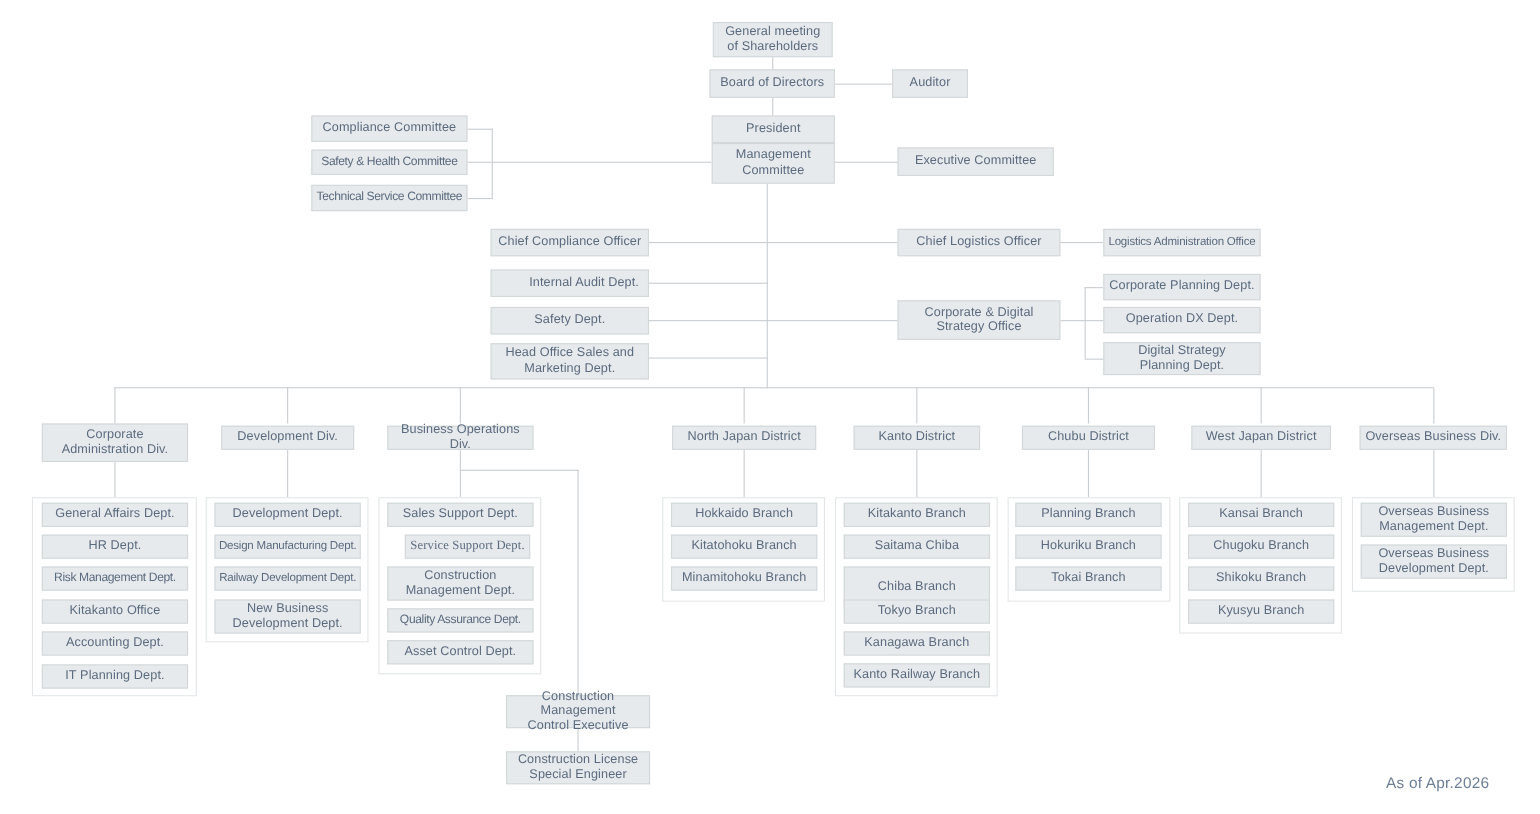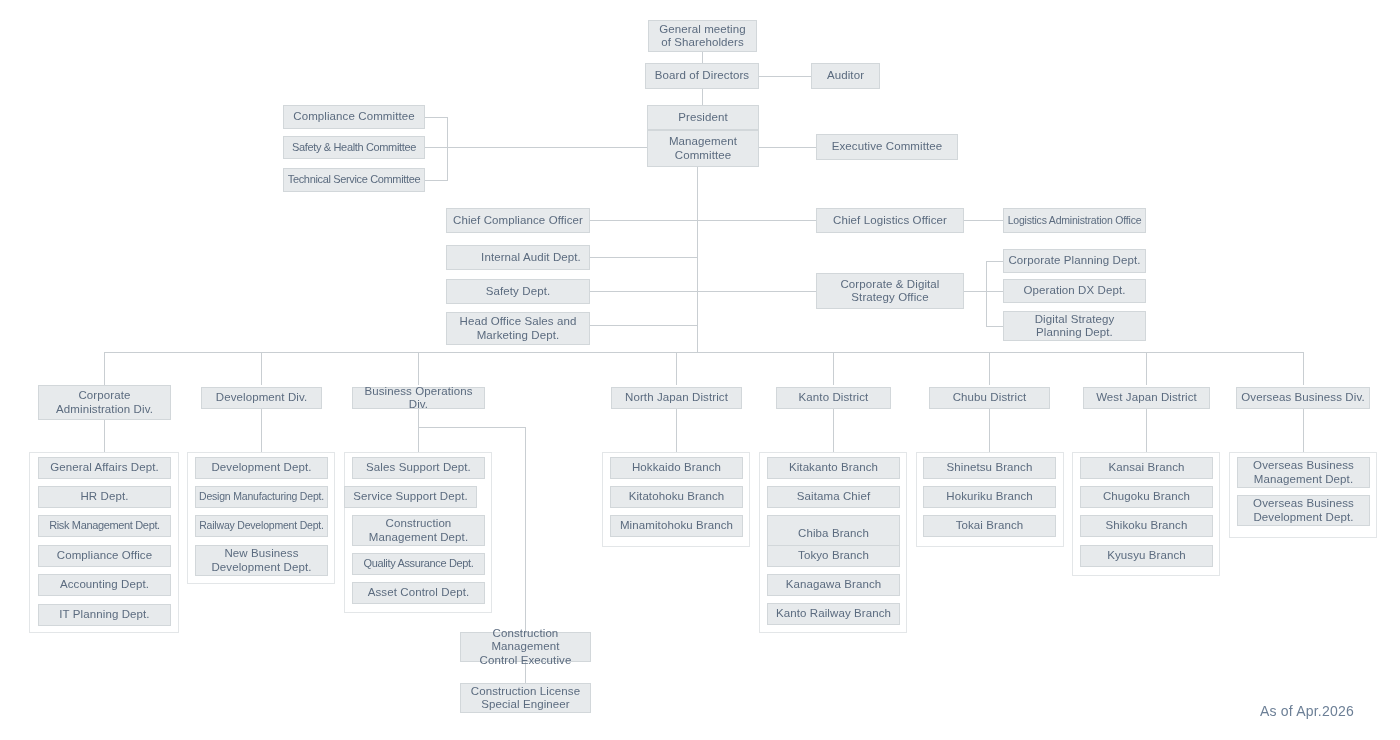--- a/index.html
+++ b/index.html
@@ -162,49 +162,49 @@
   <div class="node" style="left:352px;top:387px;width:133px;height:22px;">Business Operations Div.</div>
   <div class="node" style="left:611px;top:387px;width:131px;height:22px;">North Japan District</div>
   <div class="node" style="left:776px;top:387px;width:115px;height:22px;">Kanto District</div>
   <div class="node" style="left:929px;top:387px;width:121px;height:22px;">Chubu District</div>
   <div class="node" style="left:1083px;top:387px;width:127px;height:22px;">West Japan District</div>
   <div class="node" style="left:1236px;top:387px;width:134px;height:22px;">Overseas Business Div.</div>
 
   <div class="node" style="left:38px;top:457px;width:133px;height:22px;">General Affairs Dept.</div>
   <div class="node" style="left:38px;top:486px;width:133px;height:22px;">HR Dept.</div>
   <div class="node tight" style="left:38px;top:515px;width:133px;height:22px;">Risk Management Dept.</div>
-  <div class="node" style="left:38px;top:545px;width:133px;height:22px;">Compliance Office</div>
+  <div class="node" style="left:38px;top:545px;width:133px;height:22px;">Kitakanto Office</div>
   <div class="node" style="left:38px;top:574px;width:133px;height:22px;">Accounting Dept.</div>
   <div class="node" style="left:38px;top:604px;width:133px;height:22px;">IT Planning Dept.</div>
 
   <div class="node" style="left:195px;top:457px;width:133px;height:22px;">Development Dept.</div>
   <div class="node small" style="left:195px;top:486px;width:133px;height:22px;">Design Manufacturing Dept.</div>
   <div class="node small" style="left:195px;top:515px;width:133px;height:22px;">Railway Development Dept.</div>
   <div class="node" style="left:195px;top:545px;width:133px;height:31px;">New Business
 Development Dept.</div>
 
   <div class="node" style="left:352px;top:457px;width:133px;height:22px;">Sales Support Dept.</div>
-  <div class="node" style="left:344px;top:486px;width:133px;height:22px;">Service Support Dept.</div>
+  <div class="node" style="left:368px;top:486px;width:114px;height:22px;font-family:Liberation Serif, serif;">Service Support Dept.</div>
   <div class="node" style="left:352px;top:515px;width:133px;height:31px;">Construction
 Management Dept.</div>
   <div class="node tight" style="left:352px;top:553px;width:133px;height:22px;">Quality Assurance Dept.</div>
   <div class="node" style="left:352px;top:582px;width:133px;height:22px;">Asset Control Dept.</div>
 
   <div class="node" style="left:610px;top:457px;width:133px;height:22px;">Hokkaido Branch</div>
   <div class="node" style="left:610px;top:486px;width:133px;height:22px;">Kitatohoku Branch</div>
   <div class="node" style="left:610px;top:515px;width:133px;height:22px;">Minamitohoku Branch</div>
 
   <div class="node" style="left:767px;top:457px;width:133px;height:22px;">Kitakanto Branch</div>
-  <div class="node" style="left:767px;top:486px;width:133px;height:22px;">Saitama Chief</div>
+  <div class="node" style="left:767px;top:486px;width:133px;height:22px;">Saitama Chiba</div>
   <div class="node" style="left:767px;top:515px;width:133px;height:38px;">Chiba Branch</div>
   <div class="node" style="left:767px;top:545px;width:133px;height:22px;">Tokyo Branch</div>
   <div class="node" style="left:767px;top:574px;width:133px;height:22px;">Kanagawa Branch</div>
   <div class="node" style="left:767px;top:603px;width:133px;height:22px;">Kanto Railway Branch</div>
 
-  <div class="node" style="left:923px;top:457px;width:133px;height:22px;">Shinetsu Branch</div>
+  <div class="node" style="left:923px;top:457px;width:133px;height:22px;">Planning Branch</div>
   <div class="node" style="left:923px;top:486px;width:133px;height:22px;">Hokuriku Branch</div>
   <div class="node" style="left:923px;top:515px;width:133px;height:22px;">Tokai Branch</div>
 
   <div class="node" style="left:1080px;top:457px;width:133px;height:22px;">Kansai Branch</div>
   <div class="node" style="left:1080px;top:486px;width:133px;height:22px;">Chugoku Branch</div>
   <div class="node" style="left:1080px;top:515px;width:133px;height:22px;">Shikoku Branch</div>
   <div class="node" style="left:1080px;top:545px;width:133px;height:22px;">Kyusyu Branch</div>
 
   <div class="node" style="left:1237px;top:457px;width:133px;height:31px;">Overseas Business
 Management Dept.</div>

